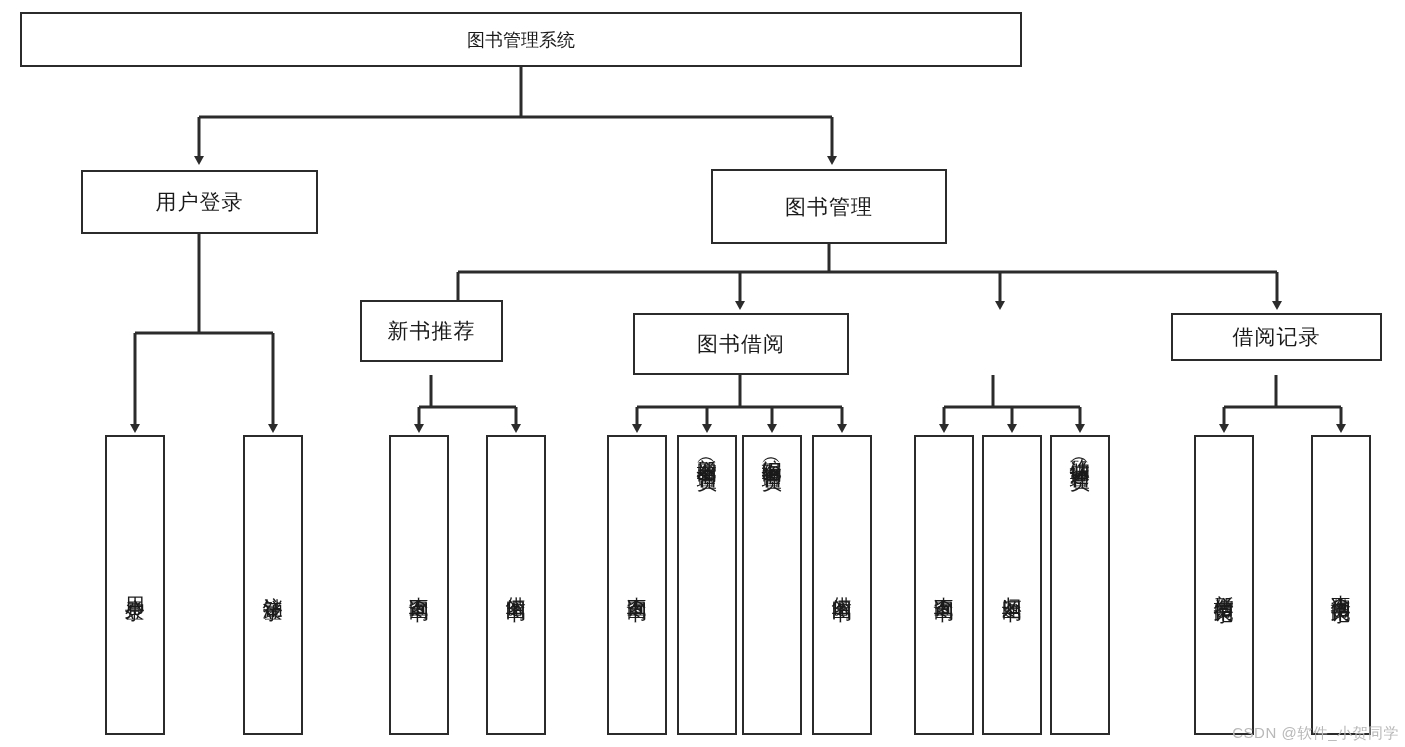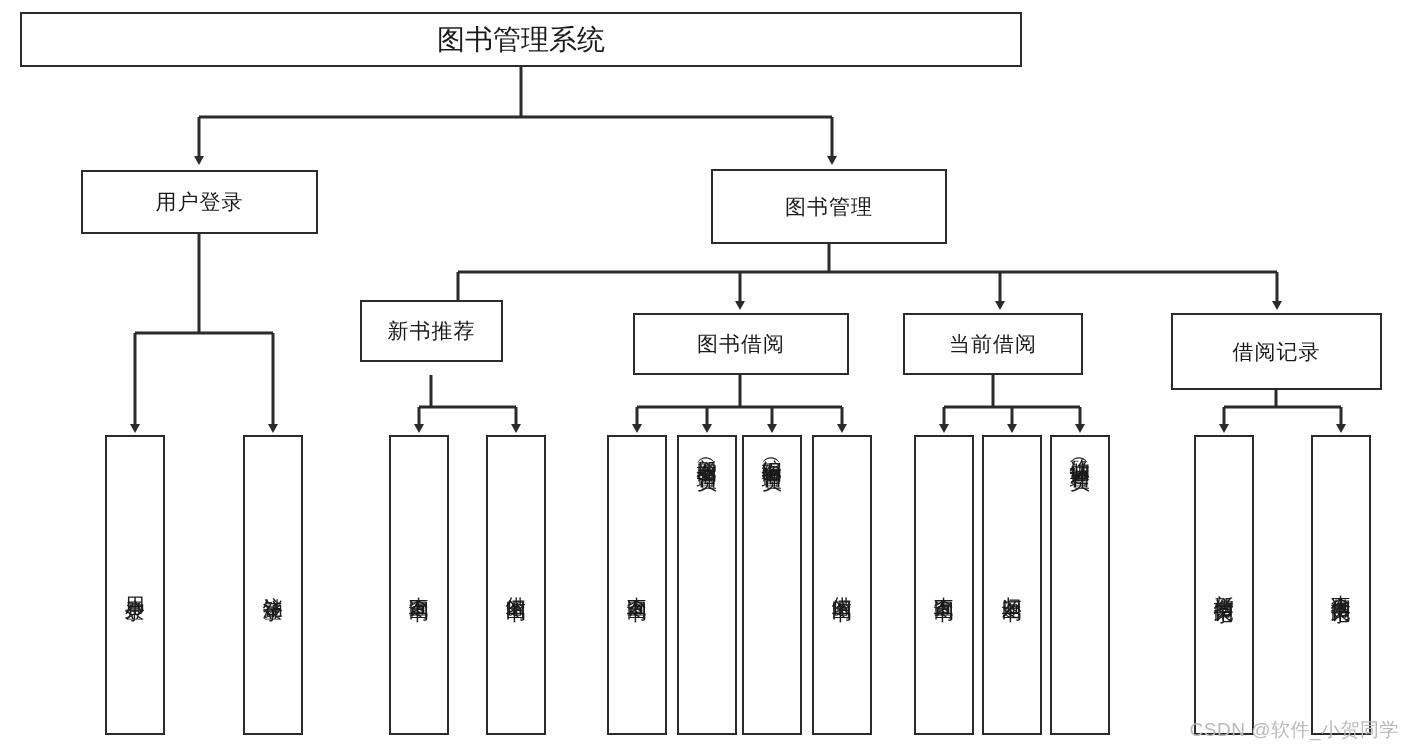--- a/index.html
+++ b/index.html
@@ -11,37 +11,37 @@
   #canvas{position:absolute;left:0;top:0;width:1405px;height:747px;}
   svg.edges{position:absolute;left:0;top:0;width:1405px;height:747px;pointer-events:none;}
 
   .node{
     position:absolute;box-sizing:border-box;
     border:2.5px solid #2b2b2b;background:#ffffff;
     display:flex;align-items:center;justify-content:center;
     color:#1a1a1a;
   }
   .node.h{font-size:21px;letter-spacing:1px;}
-  .node.root{font-size:28px;}
+  .node.root{font-size:18px;}
   .leaf{
     position:absolute;box-sizing:border-box;
     border:2.5px solid #2b2b2b;background:#ffffff;
     display:flex;justify-content:center;
     color:#1a1a1a;font-size:20px;
   }
   .leaf .vtext{
     writing-mode:vertical-rl;text-orientation:upright;
     line-height:1.12;letter-spacing:2px;white-space:nowrap;
   }
   .leaf.mid{align-items:center;}
   .leaf.top{align-items:flex-start;padding-top:6px;}
 
   .watermark{
     position:absolute;right:6px;bottom:4px;
-    font-size:19px;color:#b9b9b9;letter-spacing:.5px;
+    font-size:15px;color:#b9b9b9;letter-spacing:.5px;
     white-space:nowrap;
   }
 </style>
 </head>
 <body>
 
 <div id="canvas">
 
   <svg class="edges" viewBox="0 0 1405 747">
     <defs>
@@ -103,24 +103,21 @@
   <div class="node h" style="left:711px;top:169px;width:236px;height:75px;">
     <span>图书管理</span>
   </div>
 
   <div class="node h" style="left:360px;top:300px;width:143px;height:62px;">
     <span>新书推荐</span>
   </div>
   <div class="node h" style="left:633px;top:313px;width:216px;height:62px;text-align:right;">
     <span>图书借阅</span>
   </div>
-  <div class="node h" style="left:903px;top:313px;width:180px;height:62px;">
-    <span>当前借阅</span>
-  </div>
-  <div class="node h" style="left:1171px;top:313px;width:211px;height:77px;text-align:center;">
+  <div class="node h" style="left:1171px;top:313px;width:211px;height:48px;text-align:center;">
     <span>借阅记录</span>
   </div>
 
   <div class="leaf mid" style="left:105px;top:435px;width:60px;height:300px;">
     <span class="vtext">用户登录</span>
   </div>
   <div class="leaf mid" style="left:243px;top:435px;width:60px;height:300px;">
     <span class="vtext">注销登录</span>
   </div>
 

